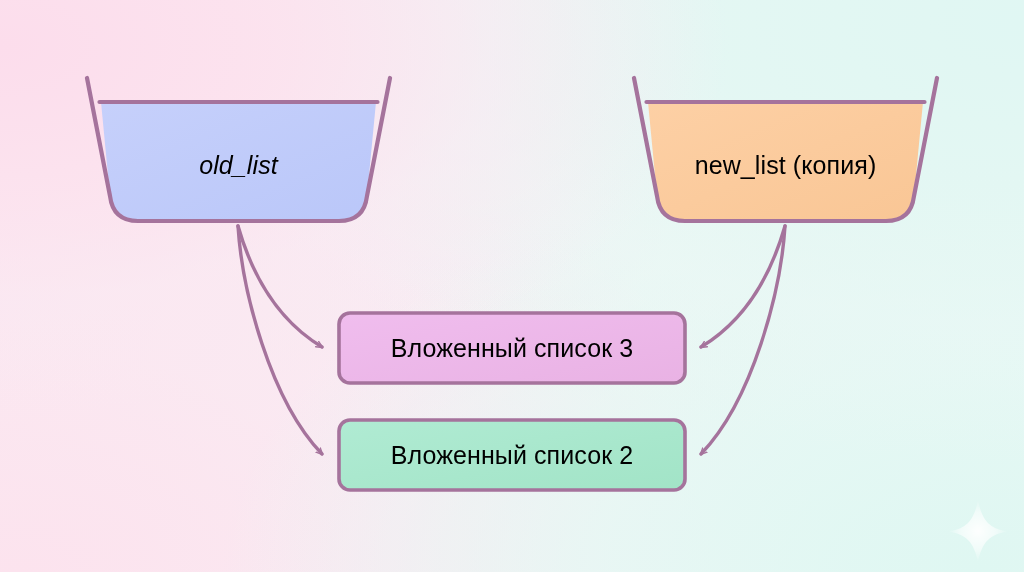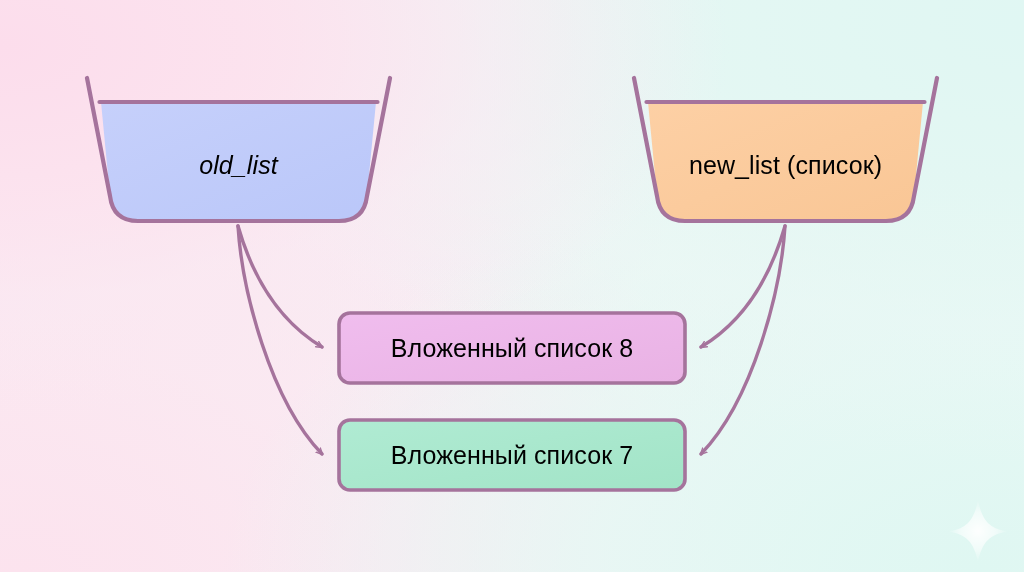--- a/index.html
+++ b/index.html
@@ -152,19 +152,19 @@
     </g>
 
     <g>
       <rect x="339" y="420" width="346" height="70" rx="11" ry="11" fill="url(#grad-n2)" stroke="#a5739c" stroke-width="3.6"></rect>
     </g>
 
   </svg>
 
   <div class="node-label" id="label-old-list">old_list</div>
 
-  <div class="node-label" id="label-new-list">new_list (список)</div>
+  <div class="node-label" id="label-new-list">new_list (копия)</div>
 
-  <div class="node-label" id="label-nested-1">Вложенный список 8</div>
+  <div class="node-label" id="label-nested-1">Вложенный список 3</div>
 
-  <div class="node-label" id="label-nested-2">Вложенный список 7</div>
+  <div class="node-label" id="label-nested-2">Вложенный список 2</div>
 
 </div>
 
 </body></html>

